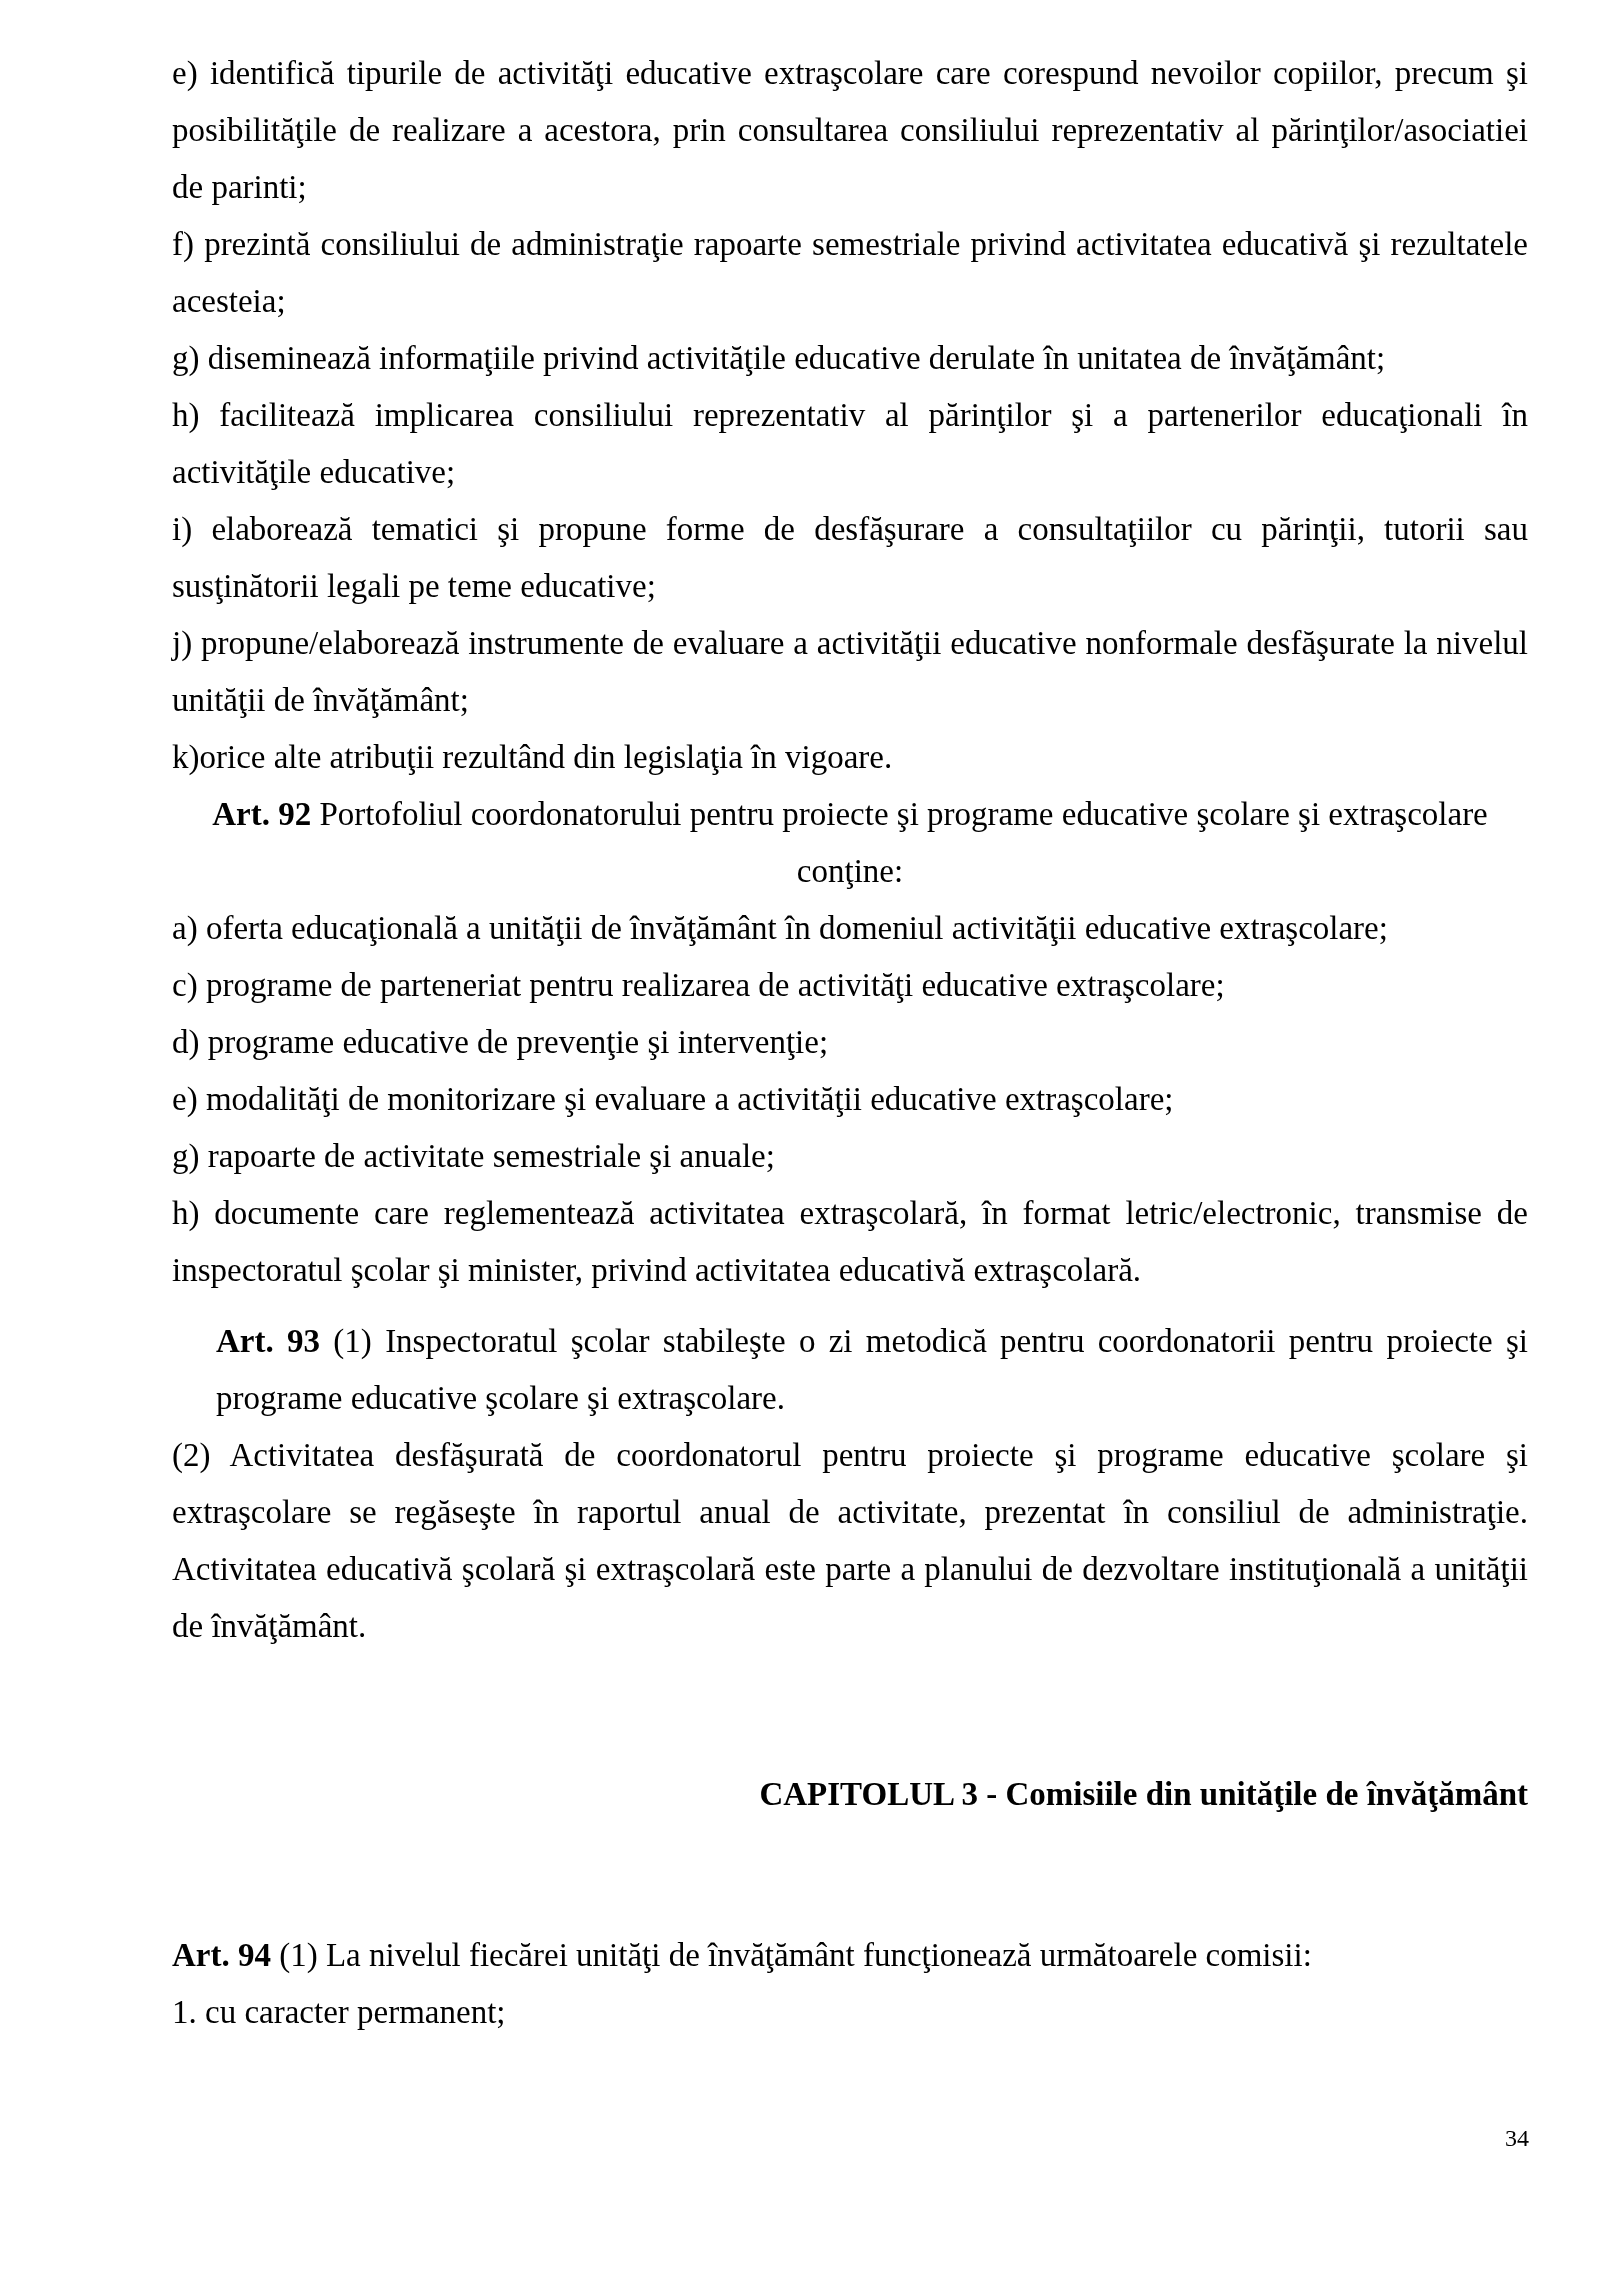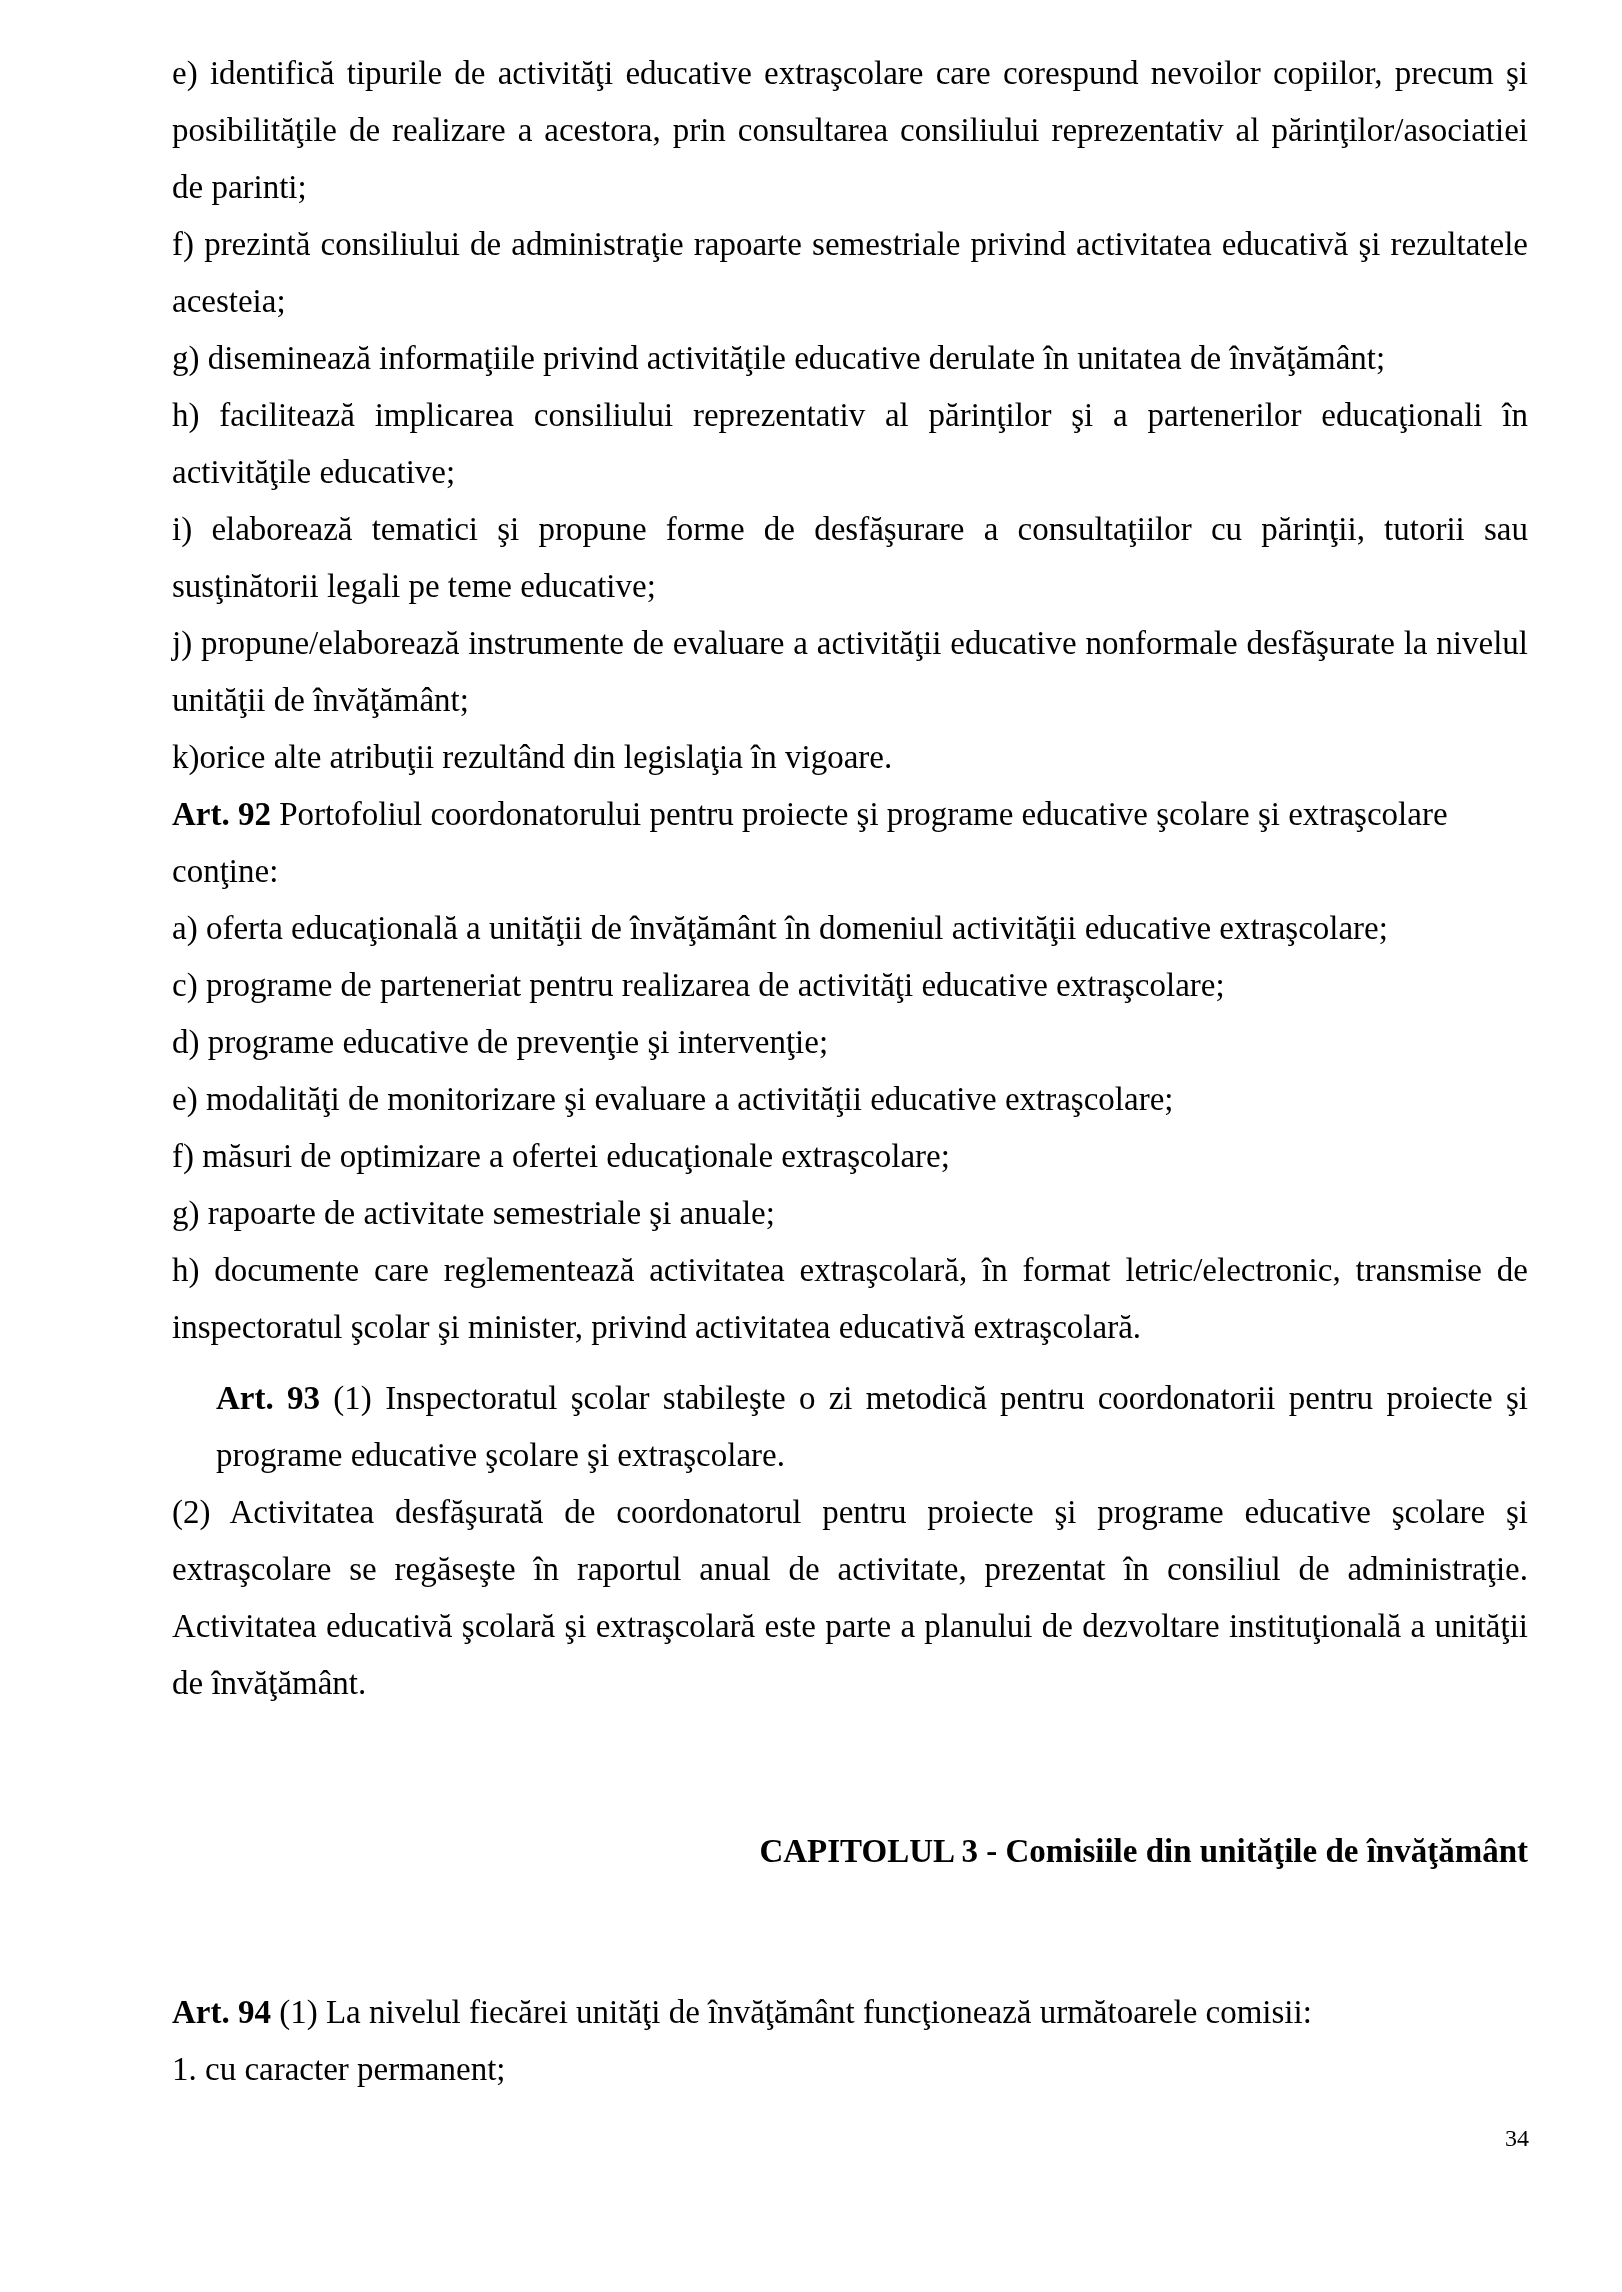--- a/index.html
+++ b/index.html
@@ -24,21 +24,21 @@
     font-size: 33px;
     line-height: 57px;
   }
   .content p {
     margin: 0;
     padding: 0;
     text-align: justify;
     font-family: Liberation Serif, serif;
   }
   .content p.no-justify {
-    text-align: left;
+    text-align: center;
   }
   .content p.gap-before {
     margin-top: 13.7px;
     margin-left: 44px;
   }
   .content p.chapter {
     margin-top: 111px;
     text-align: right;
     font-weight: 700;
   }
@@ -71,21 +71,20 @@
     <p>i) elaborează tematici şi propune forme de desfăşurare a consultaţiilor cu părinţii, tutorii sau susţinătorii legali pe teme educative;</p>
     <p>j) propune/elaborează instrumente de evaluare a activităţii educative nonformale desfăşurate la nivelul unităţii de învăţământ;</p>
     <p>k)orice alte atribuţii rezultând din legislaţia în vigoare.</p>
 
     <p class="no-justify"><b class="art-label">Art. 92</b><span> Portofoliul coordonatorului pentru proiecte şi programe educative şcolare şi extraşcolare conţine:</span></p>
 
     <p>a) oferta educaţională a unităţii de învăţământ în domeniul activităţii educative extraşcolare;</p>
     <p>c) programe de parteneriat pentru realizarea de activităţi educative extraşcolare;</p>
     <p>d) programe educative de prevenţie şi intervenţie;</p>
     <p>e) modalităţi de monitorizare şi evaluare a activităţii educative extraşcolare;</p>
-    <p>f) măsuri de optimizare a ofertei educaţionale extraşcolare;</p>
     <p>g) rapoarte de activitate semestriale şi anuale;</p>
     <p>h) documente care reglementează activitatea extraşcolară, în format letric/electronic, transmise de inspectoratul şcolar şi minister, privind activitatea educativă extraşcolară.</p>
 
     <p class="gap-before"><b class="art-label">Art. 93</b><span> (1) Inspectoratul şcolar stabileşte o zi metodică pentru coordonatorii pentru proiecte şi programe educative şcolare şi extraşcolare.</span></p>
 
     <p>(2) Activitatea desfăşurată de coordonatorul pentru proiecte şi programe educative şcolare şi extraşcolare se regăseşte în raportul anual de activitate, prezentat în consiliul de administraţie. Activitatea educativă şcolară şi extraşcolară este parte a planului de dezvoltare instituţională a unităţii de învăţământ.</p>
 
     <p class="chapter">CAPITOLUL 3 - Comisiile din unităţile de învăţământ</p>
 
     <p class="art94"><b class="art-label">Art. 94</b><span> (1) La nivelul fiecărei unităţi de învăţământ funcţionează următoarele comisii:</span></p>

